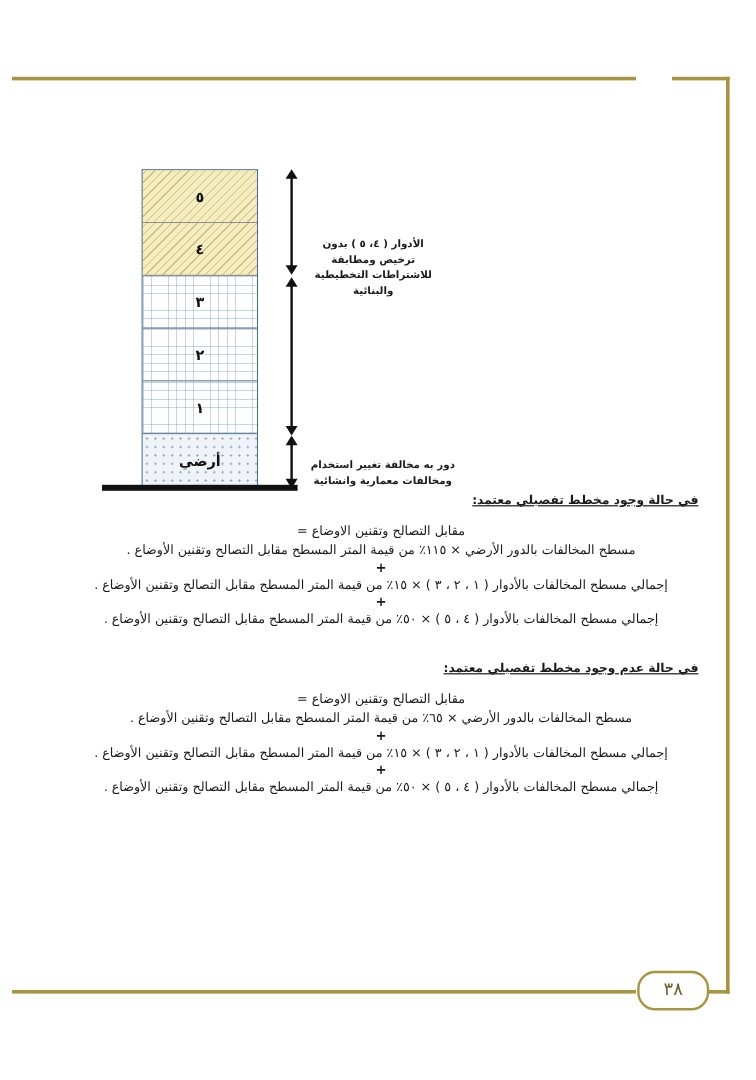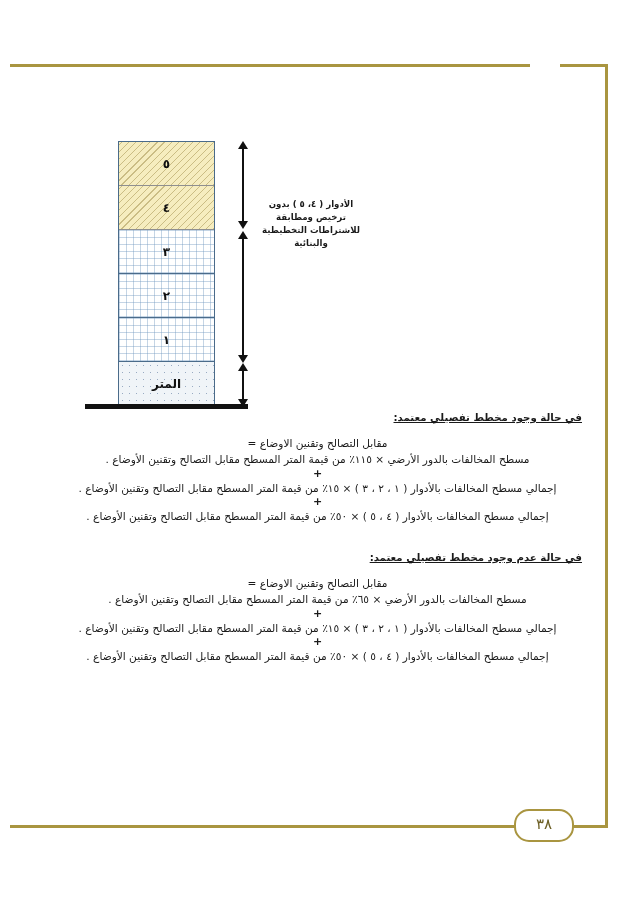--- a/index.html
+++ b/index.html
@@ -57,21 +57,21 @@
   .frame-corner-bh {
     position: absolute;
     right: 22px;
     bottom: 72px;
     width: 48px;
     height: 3px;
     background: #a99540;
   }
   .page-number {
     position: absolute;
-    right: 56px;
+    right: 39px;
     bottom: 58px;
     width: 56px;
     height: 29px;
     border: 2px solid #a99540;
     border-radius: 15px;
     background: #ffffff;
     color: #6d6026;
     font-size: 15px;
     line-height: 27px;
     text-align: center;
@@ -253,21 +253,21 @@
     <div class="floor floor-grid">
       <span class="floor-label">٣</span>
     </div>
     <div class="floor floor-grid">
       <span class="floor-label">٢</span>
     </div>
     <div class="floor floor-grid">
       <span class="floor-label">١</span>
     </div>
     <div class="floor floor-dots">
-      <span class="floor-label">المتر</span>
+      <span class="floor-label">أرضي</span>
     </div>
   </div>
 
   <div class="ground-line"></div>
 
   <div class="dim-col">
 
     <div class="arrow arrow-up" style="top:0px;"></div>
     <div class="dim-seg" style="top:7px; height:76px;"></div>
     <div class="arrow arrow-down" style="top:80px;"></div>
@@ -278,20 +278,22 @@
 
     <div class="arrow arrow-up" style="top:222px;"></div>
     <div class="dim-seg" style="top:229px; height:32px;"></div>
     <div class="arrow arrow-down" style="top:258px;"></div>
   </div>
 
   <div class="annotation ann-top" style="white-space:pre-line;">الأدوار ( ٤، ٥ ) بدون
 ترخيص ومطابقة
 للاشتراطات التخطيطية
 والبنائية</div>
+  <div class="annotation ann-low" style="white-space:pre-line;">دور به مخالفة تغيير استخدام
+ومخالفات معمارية وانشائية</div>
 
 </div>
 
 <div class="formula-block block-one">
   <div class="block-heading">في حالة وجود مخطط تفصيلي معتمد:</div>
   <div class="formula-line lead">مقابل التصالح وتقنين الاوضاع =</div>
   <div class="formula-line">مسطح المخالفات بالدور الأرضي × ١١٥٪ من قيمة  المتر المسطح مقابل التصالح وتقنين الأوضاع .</div>
   <div class="plus">+</div>
   <div class="formula-line">إجمالي مسطح المخالفات بالأدوار ( ١ ، ٢ ، ٣ ) × ١٥٪ من قيمة المتر المسطح مقابل التصالح وتقنين الأوضاع .</div>
   <div class="plus">+</div>

